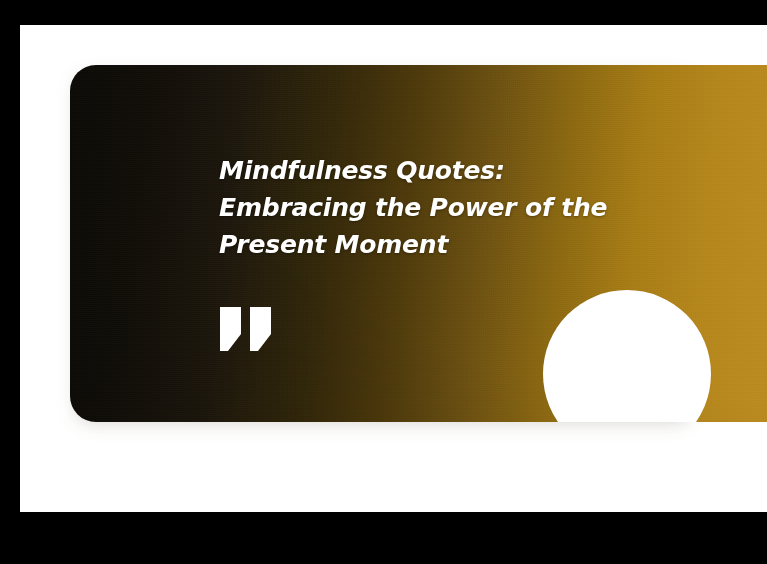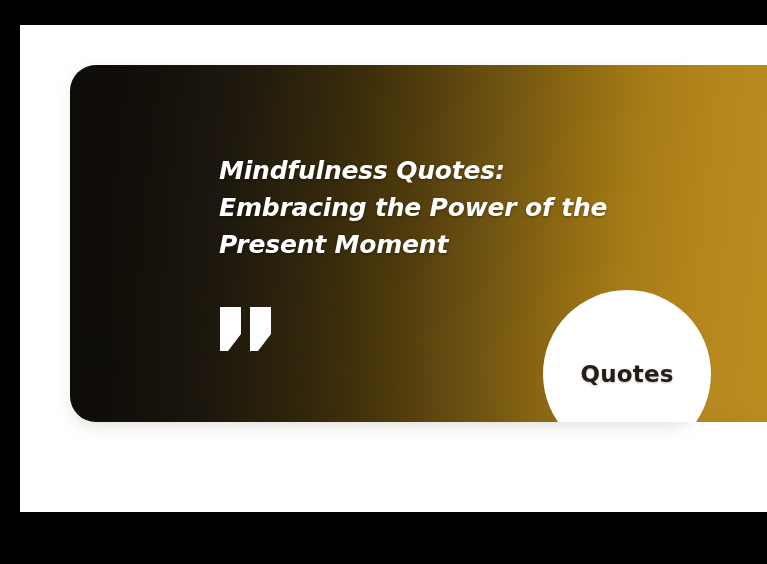--- a/index.html
+++ b/index.html
@@ -168,20 +168,17 @@
         <div id="quote-mark">
           <svg width="54" height="44" viewBox="0 0 54 44" xmlns="http://www.w3.org/2000/svg">
             <path d="M0 0 H21 V27 L8 44 H0 V27 Z" fill="#ffffff"></path>
             <path d="M30 0 H51 V27 L38 44 H30 V27 Z" fill="#ffffff"></path>
           </svg>
         </div>
 
         <div id="badge"></div>
       </div>
 
-      <div id="badge-label">
-        <span>Quotes</span>
-      </div>
 
     </div>
 
   </div>
 </div>
 
 </body></html>

